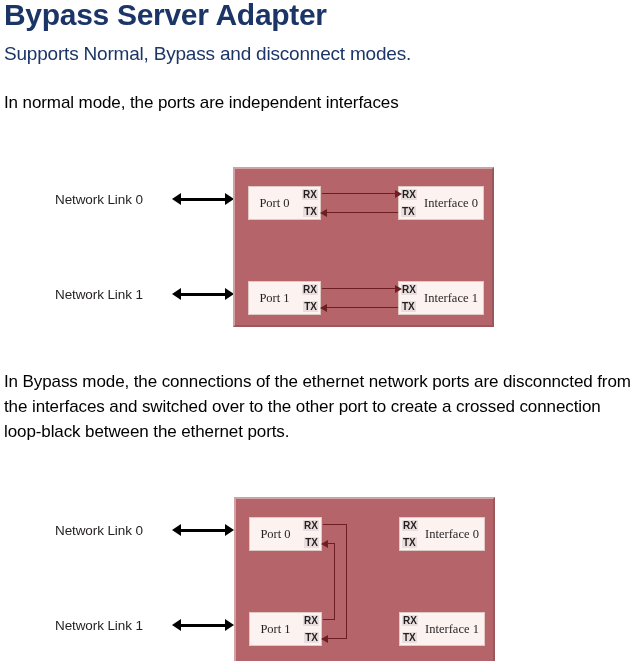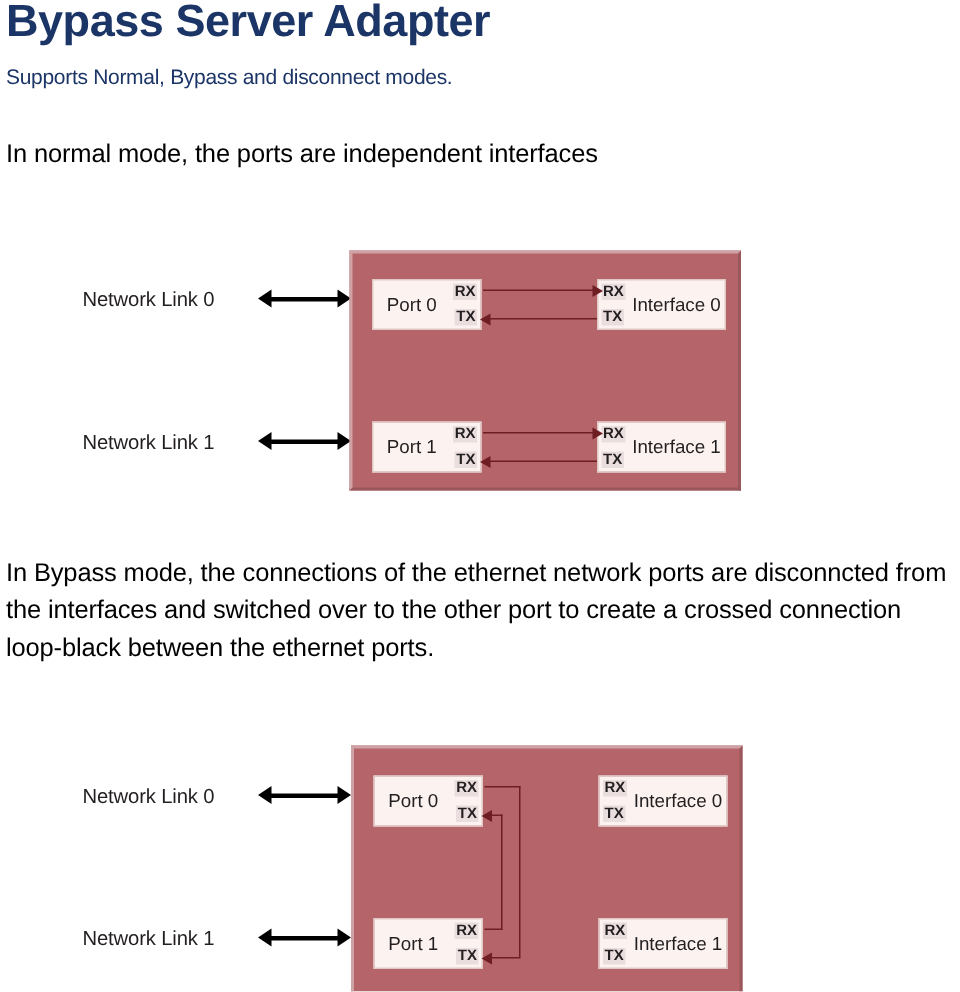--- a/index.html
+++ b/index.html
@@ -24,21 +24,21 @@
     font-size: 30px;
     font-weight: bold;
     color: #1c3567;
     letter-spacing: -0.3px;
     white-space: nowrap;
   }
   .page-subtitle {
     position: absolute;
     left: 4px;
     top: 43px;
-    font-size: 14px;
+    font-size: 19px;
     font-weight: normal;
     color: #1c3567;
     letter-spacing: -0.2px;
     white-space: nowrap;
   }
   .section-text {
     position: absolute;
     left: 4px;
     color: #000000;
     font-size: 17px;
@@ -89,20 +89,21 @@
     box-sizing: border-box;
     display: flex;
     align-items: center;
     font-size: 12.5px;
     color: #231f20;
   }
   .node-label {
     flex: 1;
     text-align: center;
     white-space: nowrap;
+    font-family: Liberation Serif, serif;
   }
   .node.port .node-label { padding-right: 20px; }
   .node.iface .node-label { padding-left: 20px; }
 
   
   .pin {
     position: absolute;
     font-size: 10px;
     font-weight: bold;
     color: #231f20;

